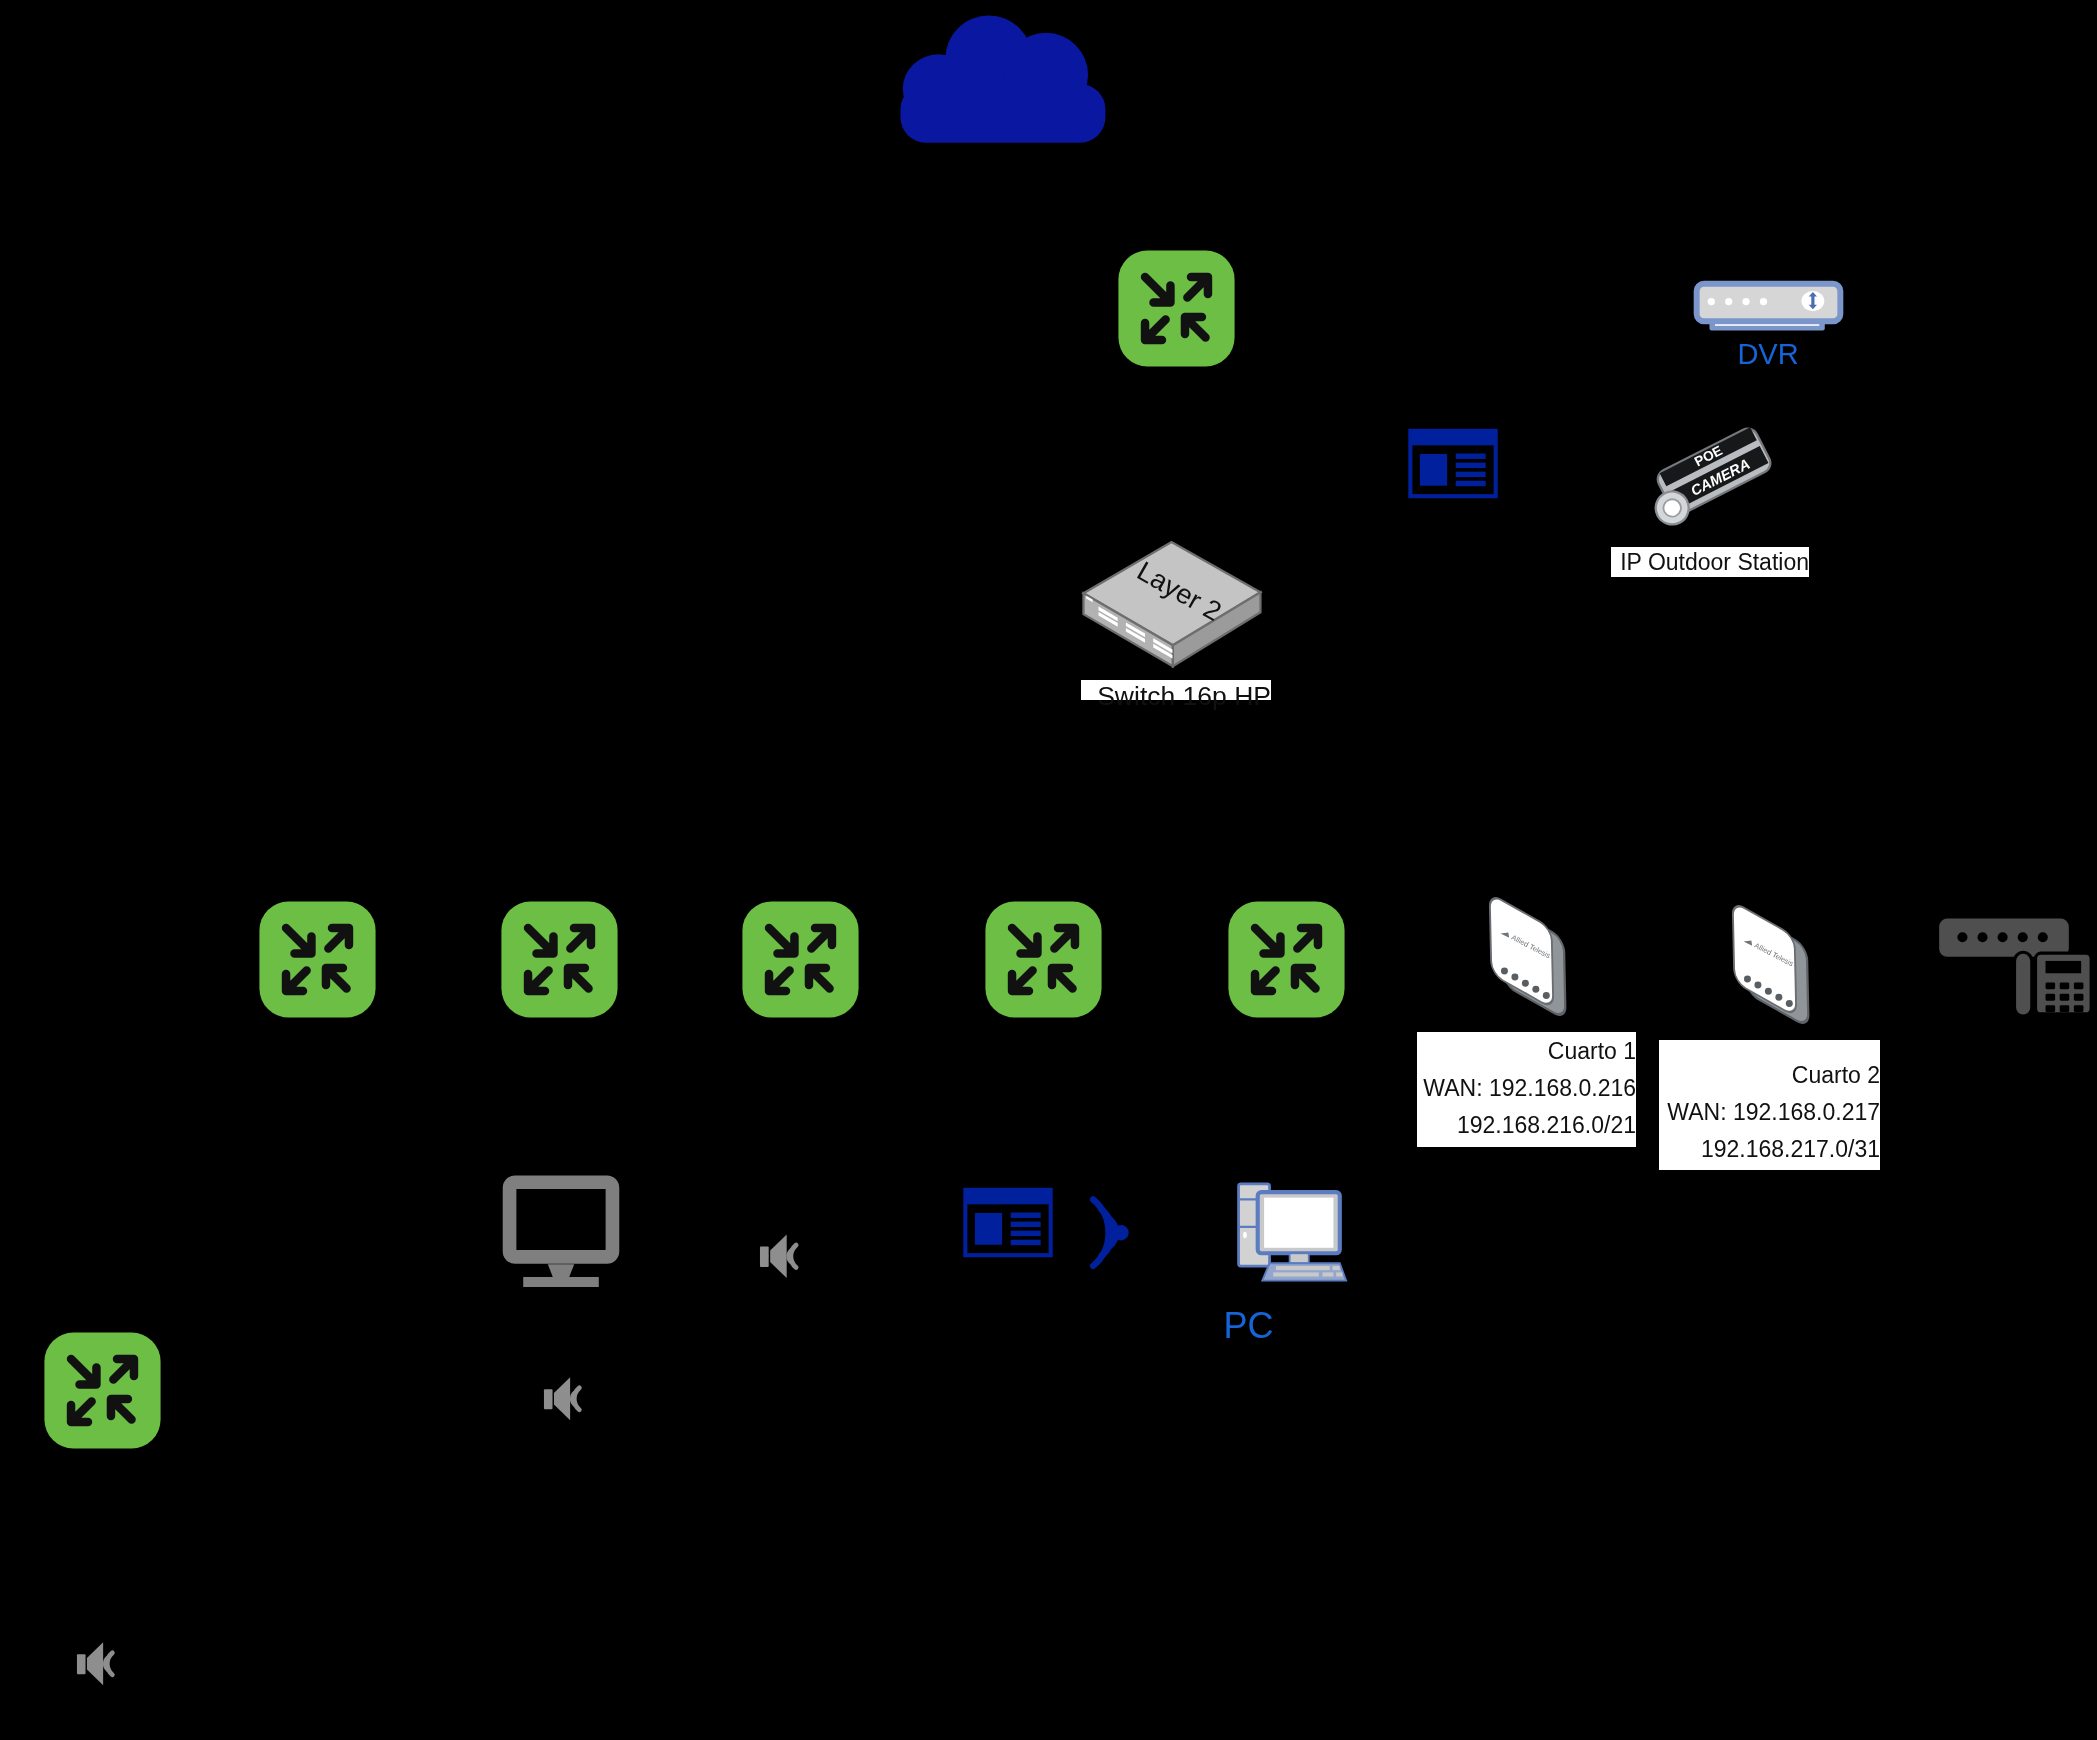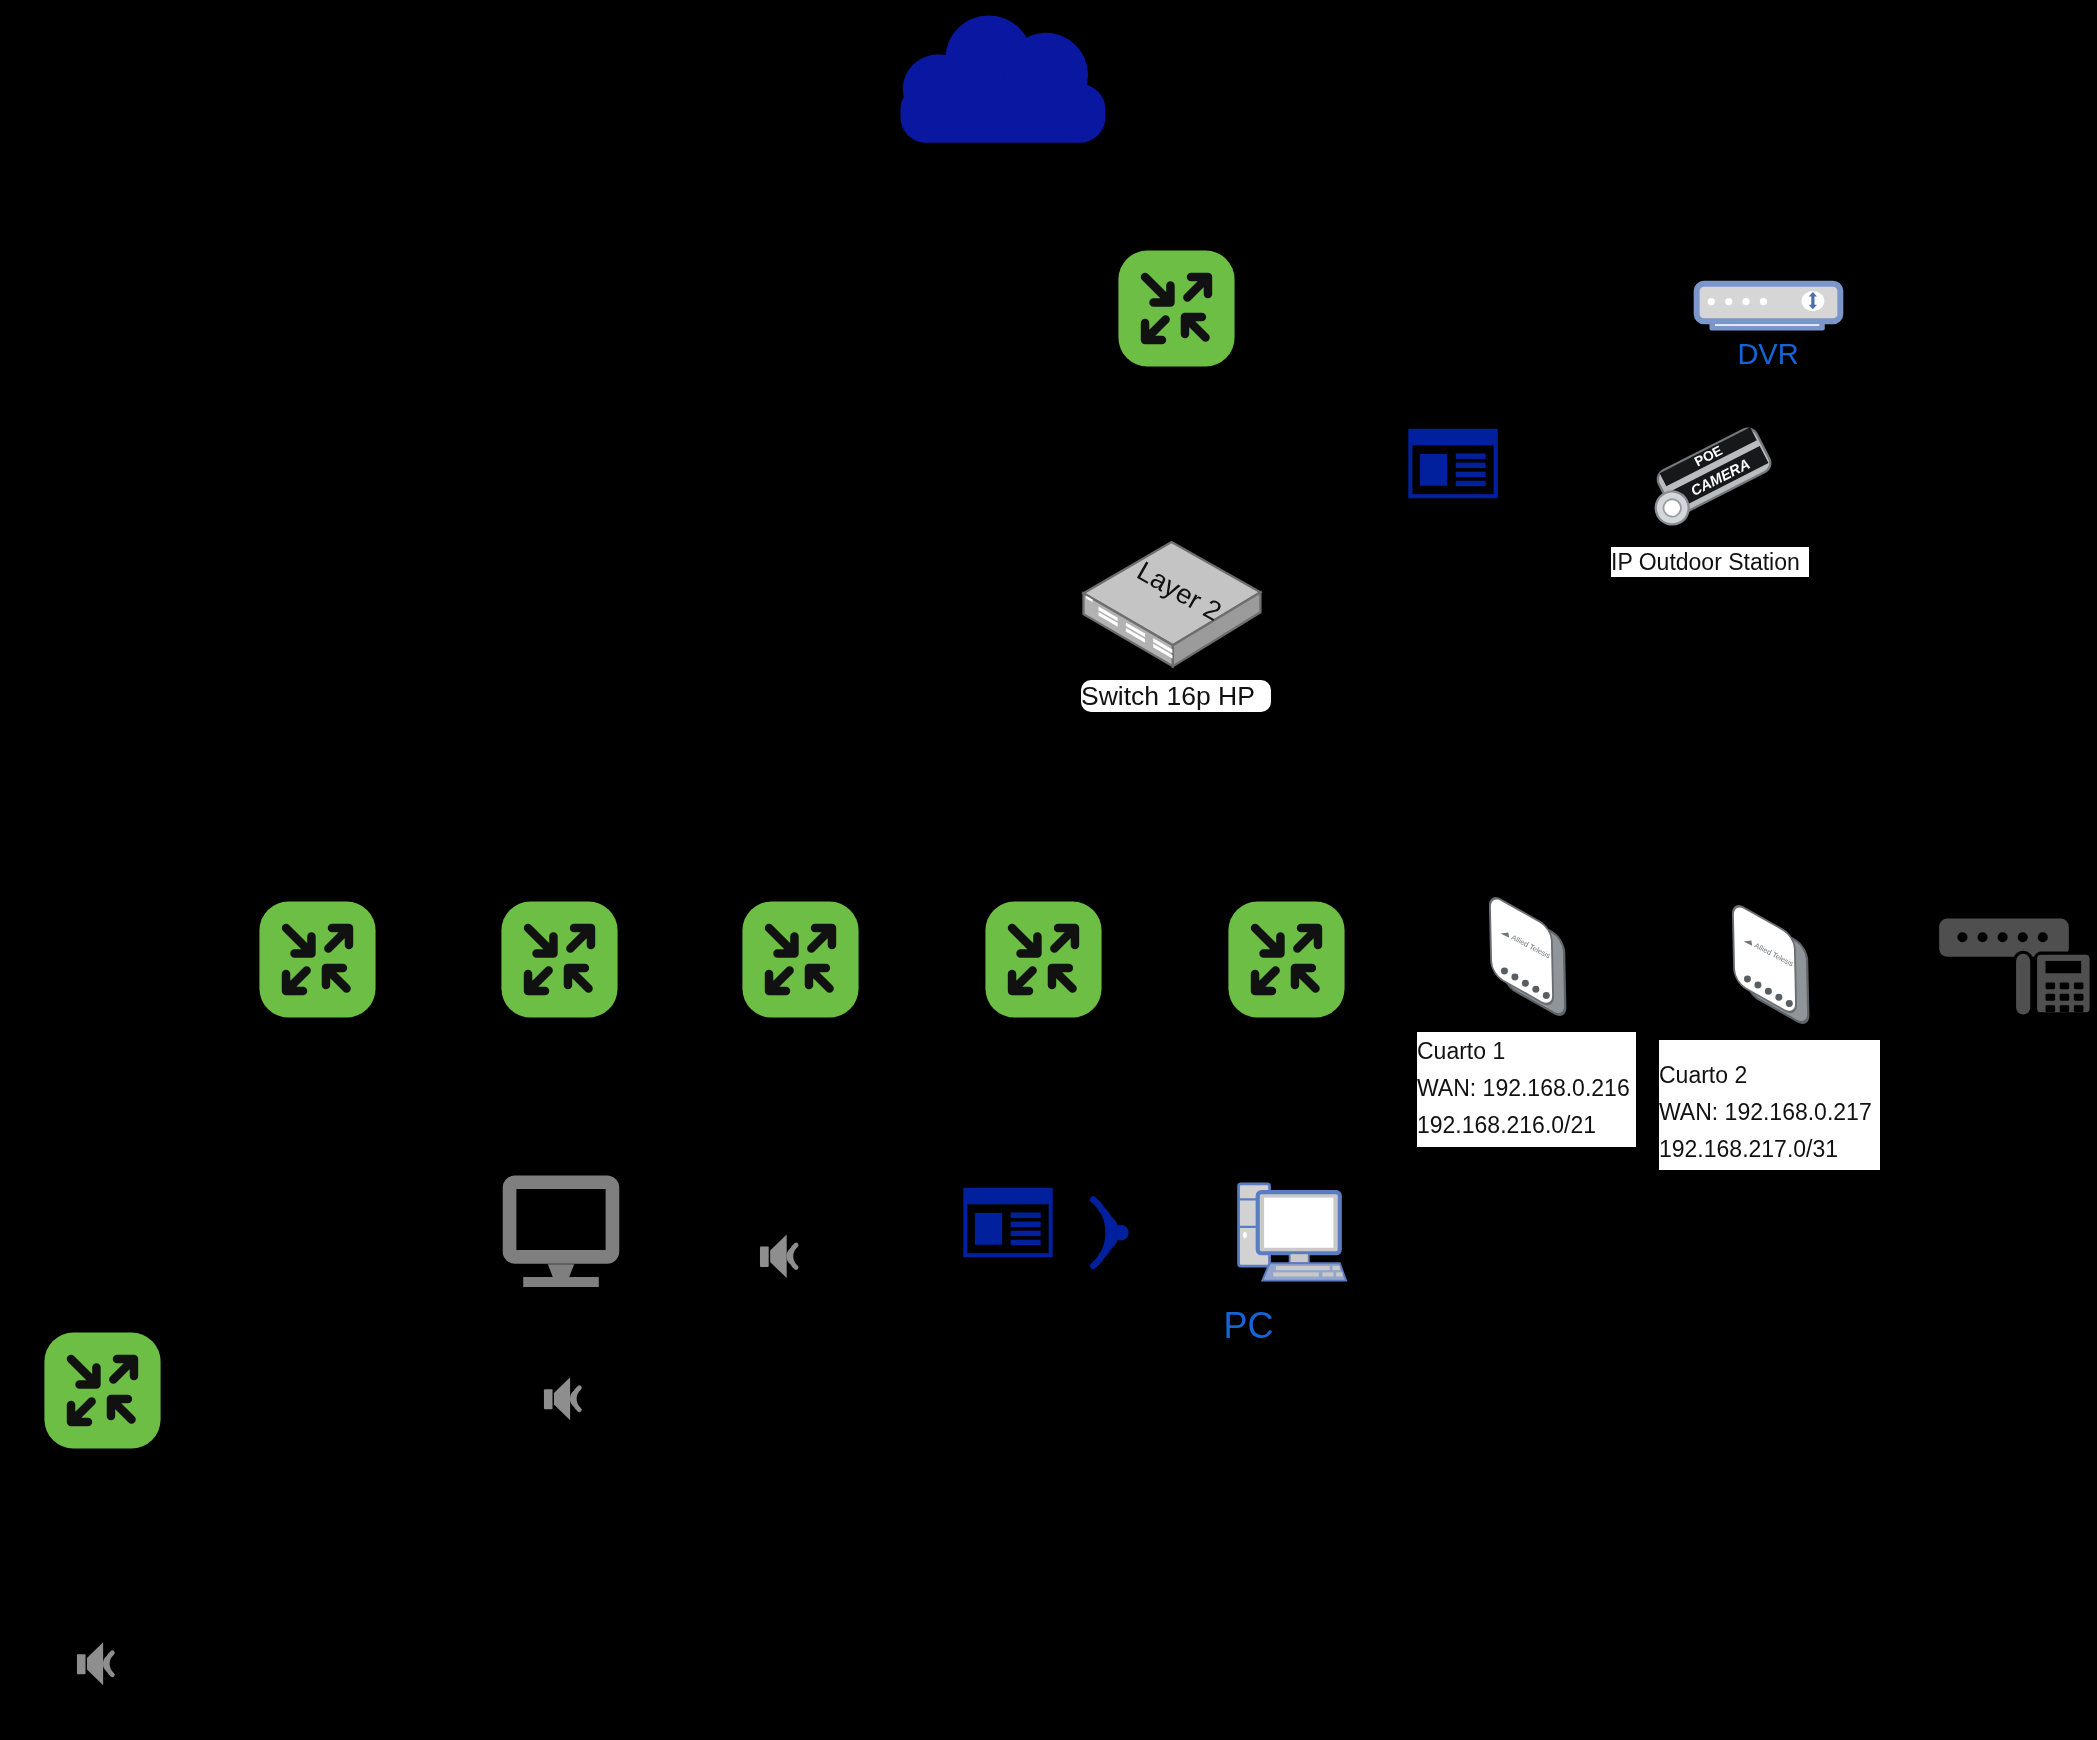--- a/index.html
+++ b/index.html
@@ -1,19 +1,19 @@
 <!DOCTYPE html>
 <html style="font-size:7.3px"><head>
 <meta charset="utf-8">
 <style>
   html,body{margin:0;padding:0;background:#000;}
   .canvas{position:relative;width:2097px;height:1741px;background:#000;overflow:hidden;
           font-family:"Liberation Sans", sans-serif;}
   .abs{position:absolute;}
-  .lbl{position:absolute;color:#111;background:#fff;text-align:left;
+  .lbl{position:absolute;color:#111;background:#fff;text-align:right;
        font-family:"Liberation Sans", sans-serif;}
   .lbl-blue{position:absolute;color:#1565D8;background:transparent;text-align:center;
        font-family:"Liberation Sans", sans-serif;}
   svg{display:block;overflow:visible;}
 </style>
 </head>
 <body>
 
 <div class="canvas">
 
@@ -116,21 +116,21 @@
       <rect x="18" y="113" width="14" height="6"></rect>
       <rect x="45" y="121" width="42" height="8"></rect>
         <rect x="45" y="133" width="42" height="8"></rect>
       <rect x="105" y="121" width="42" height="8"></rect>
         <rect x="105" y="133" width="42" height="8"></rect>
       <rect x="165" y="121" width="42" height="8"></rect>
         <rect x="165" y="133" width="42" height="8"></rect>
     </g>
     <text transform="translate(125,82) rotate(29.5)" font-size="60" fill="#111111" font-family="Liberation Sans, sans-serif">Layer 2</text>
   </svg>
-  <div class="lbl" style="left:1081px;top:680px;width:190px;height:32px;line-height:32px;font-size:26.5px;border-radius:10px;">Switch 16p HP</div>
+  <div class="lbl" style="left:1081px;top:680px;width:190px;height:20px;line-height:32px;font-size:26.5px;">Switch 16p HP</div>
 
   <svg class="abs" style="left:257px;top:899px;" width="121" height="121" viewBox="0 0 100 100">
       <use href="#sym-router"></use>
     </svg>
   <svg class="abs" style="left:499px;top:899px;" width="121" height="121" viewBox="0 0 100 100">
       <use href="#sym-router"></use>
     </svg>
   <svg class="abs" style="left:740px;top:899px;" width="121" height="121" viewBox="0 0 100 100">
       <use href="#sym-router"></use>
     </svg>

